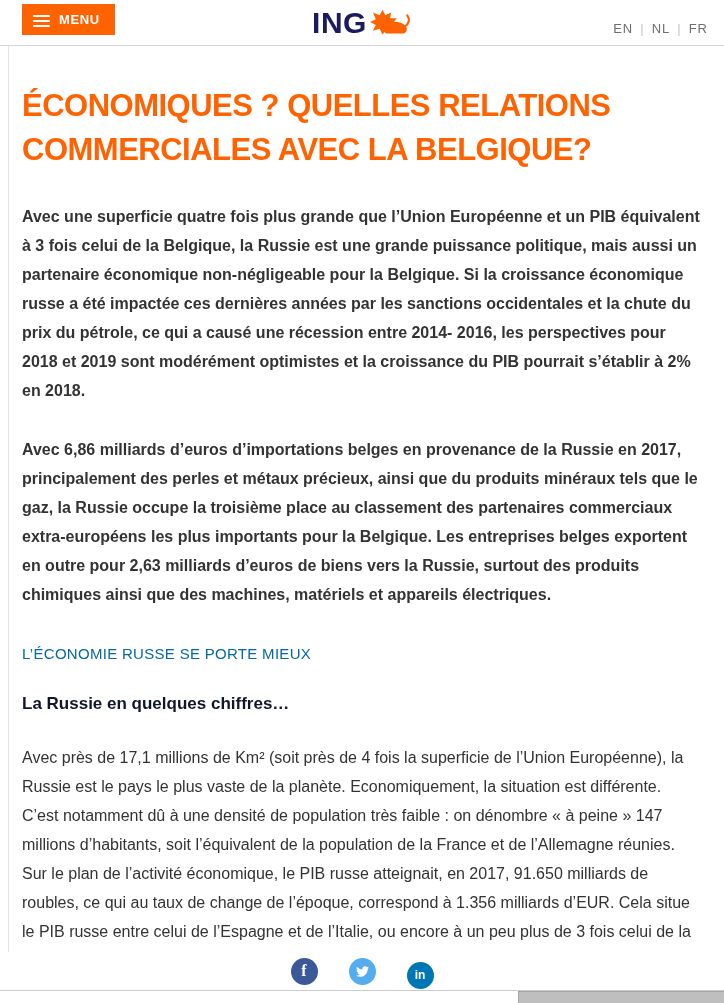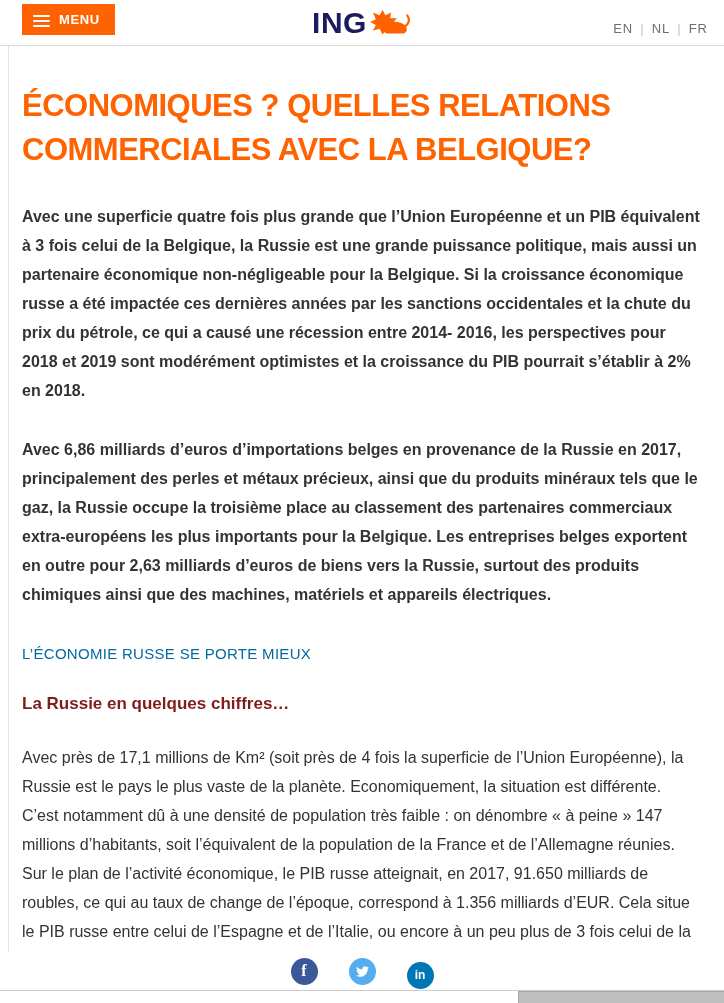--- a/index.html
+++ b/index.html
@@ -61,21 +61,21 @@
   h1.title span { display:block; }
   .content p {
     font-size:16px; line-height:29px; margin:29px 0 0 0; color:#333;
   }
   .content p.lead { font-weight:bold; margin-top:30px; }
   h2.section {
     color:#0369a1; font-size:15px; font-weight:normal;
     letter-spacing:0.3px; margin:36px 0 0 0;
   }
   h3.sub {
-    color:#7f1d1d; font-size:17px; font-weight:bold; margin:32px 0 0 0;
+    color:#0f172a; font-size:17px; font-weight:bold; margin:32px 0 0 0;
   }
 
   
   .social-bar {
     position:absolute; left:0; right:0; bottom:13px; height:38px;
     background:#fff;
     display:flex; align-items:center; justify-content:center; gap:31px;
     z-index:5;
   }
   .social-circle {

